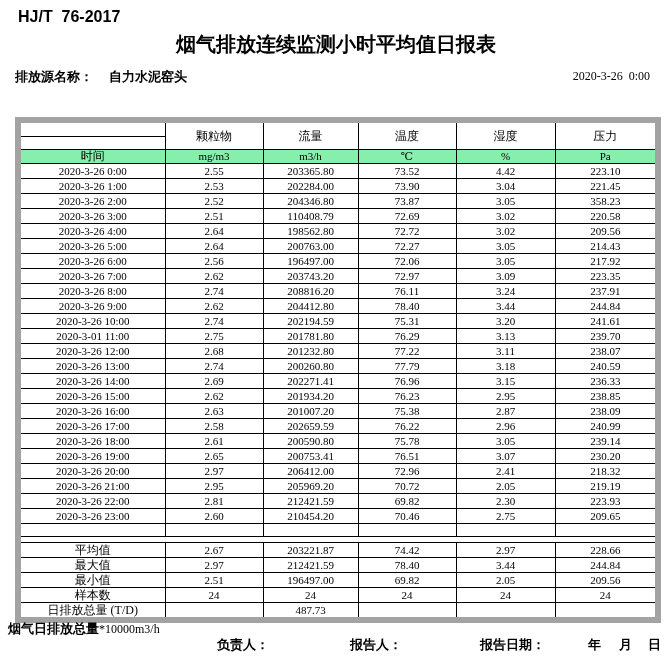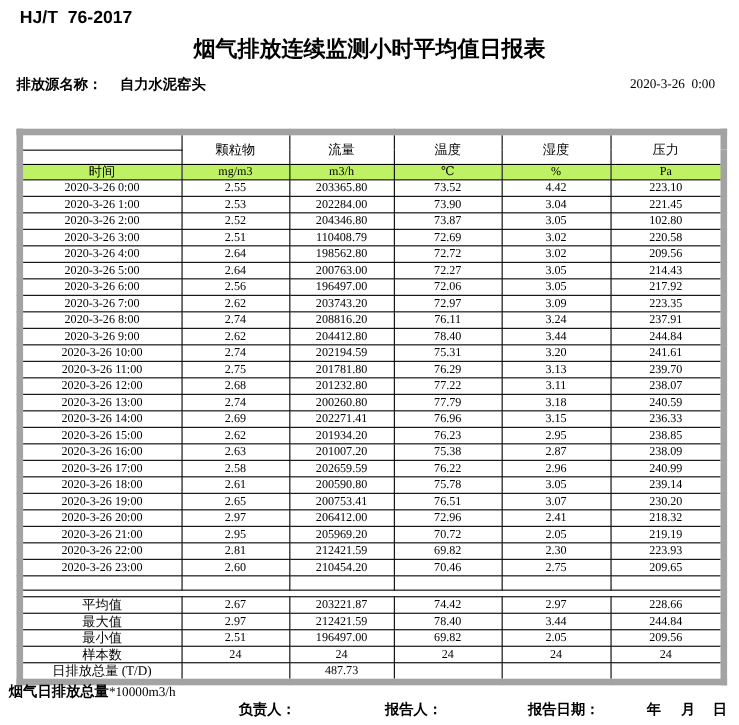--- a/index.html
+++ b/index.html
@@ -102,21 +102,21 @@
       <td class="t"></td>
       <td class="pname" rowspan="2">颗粒物</td>
       <td class="pname" rowspan="2">流量</td>
       <td class="pname" rowspan="2">温度</td>
       <td class="pname" rowspan="2">湿度</td>
       <td class="pname" rowspan="2">压力</td>
     </tr>
     <tr class="hdr2">
       <td class="t"></td>
     </tr>
-    <tr class="unit-row" style="background:#bef264;">
+    <tr class="unit-row" style="background:#86efac;">
       <td class="time-hd">时间</td>
       <td>mg/m3</td>
       <td>m3/h</td>
       <td>℃</td>
       <td>%</td>
       <td>Pa</td>
     </tr>
   </thead>
   <tbody class="data-rows">
       <tr>
@@ -134,21 +134,21 @@
         <td>73.90</td>
         <td>3.04</td>
         <td>221.45</td>
       </tr>
       <tr>
         <td>2020-3-26  2:00</td>
         <td>2.52</td>
         <td>204346.80</td>
         <td>73.87</td>
         <td>3.05</td>
-        <td>102.80</td>
+        <td>358.23</td>
       </tr>
       <tr>
         <td>2020-3-26  3:00</td>
         <td>2.51</td>
         <td>110408.79</td>
         <td>72.69</td>
         <td>3.02</td>
         <td>220.58</td>
       </tr>
       <tr>
@@ -201,21 +201,21 @@
       </tr>
       <tr>
         <td>2020-3-26 10:00</td>
         <td>2.74</td>
         <td>202194.59</td>
         <td>75.31</td>
         <td>3.20</td>
         <td>241.61</td>
       </tr>
       <tr>
-        <td>2020-3-26 11:00</td>
+        <td>2020-3-01 11:00</td>
         <td>2.75</td>
         <td>201781.80</td>
         <td>76.29</td>
         <td>3.13</td>
         <td>239.70</td>
       </tr>
       <tr>
         <td>2020-3-26 12:00</td>
         <td>2.68</td>
         <td>201232.80</td>

